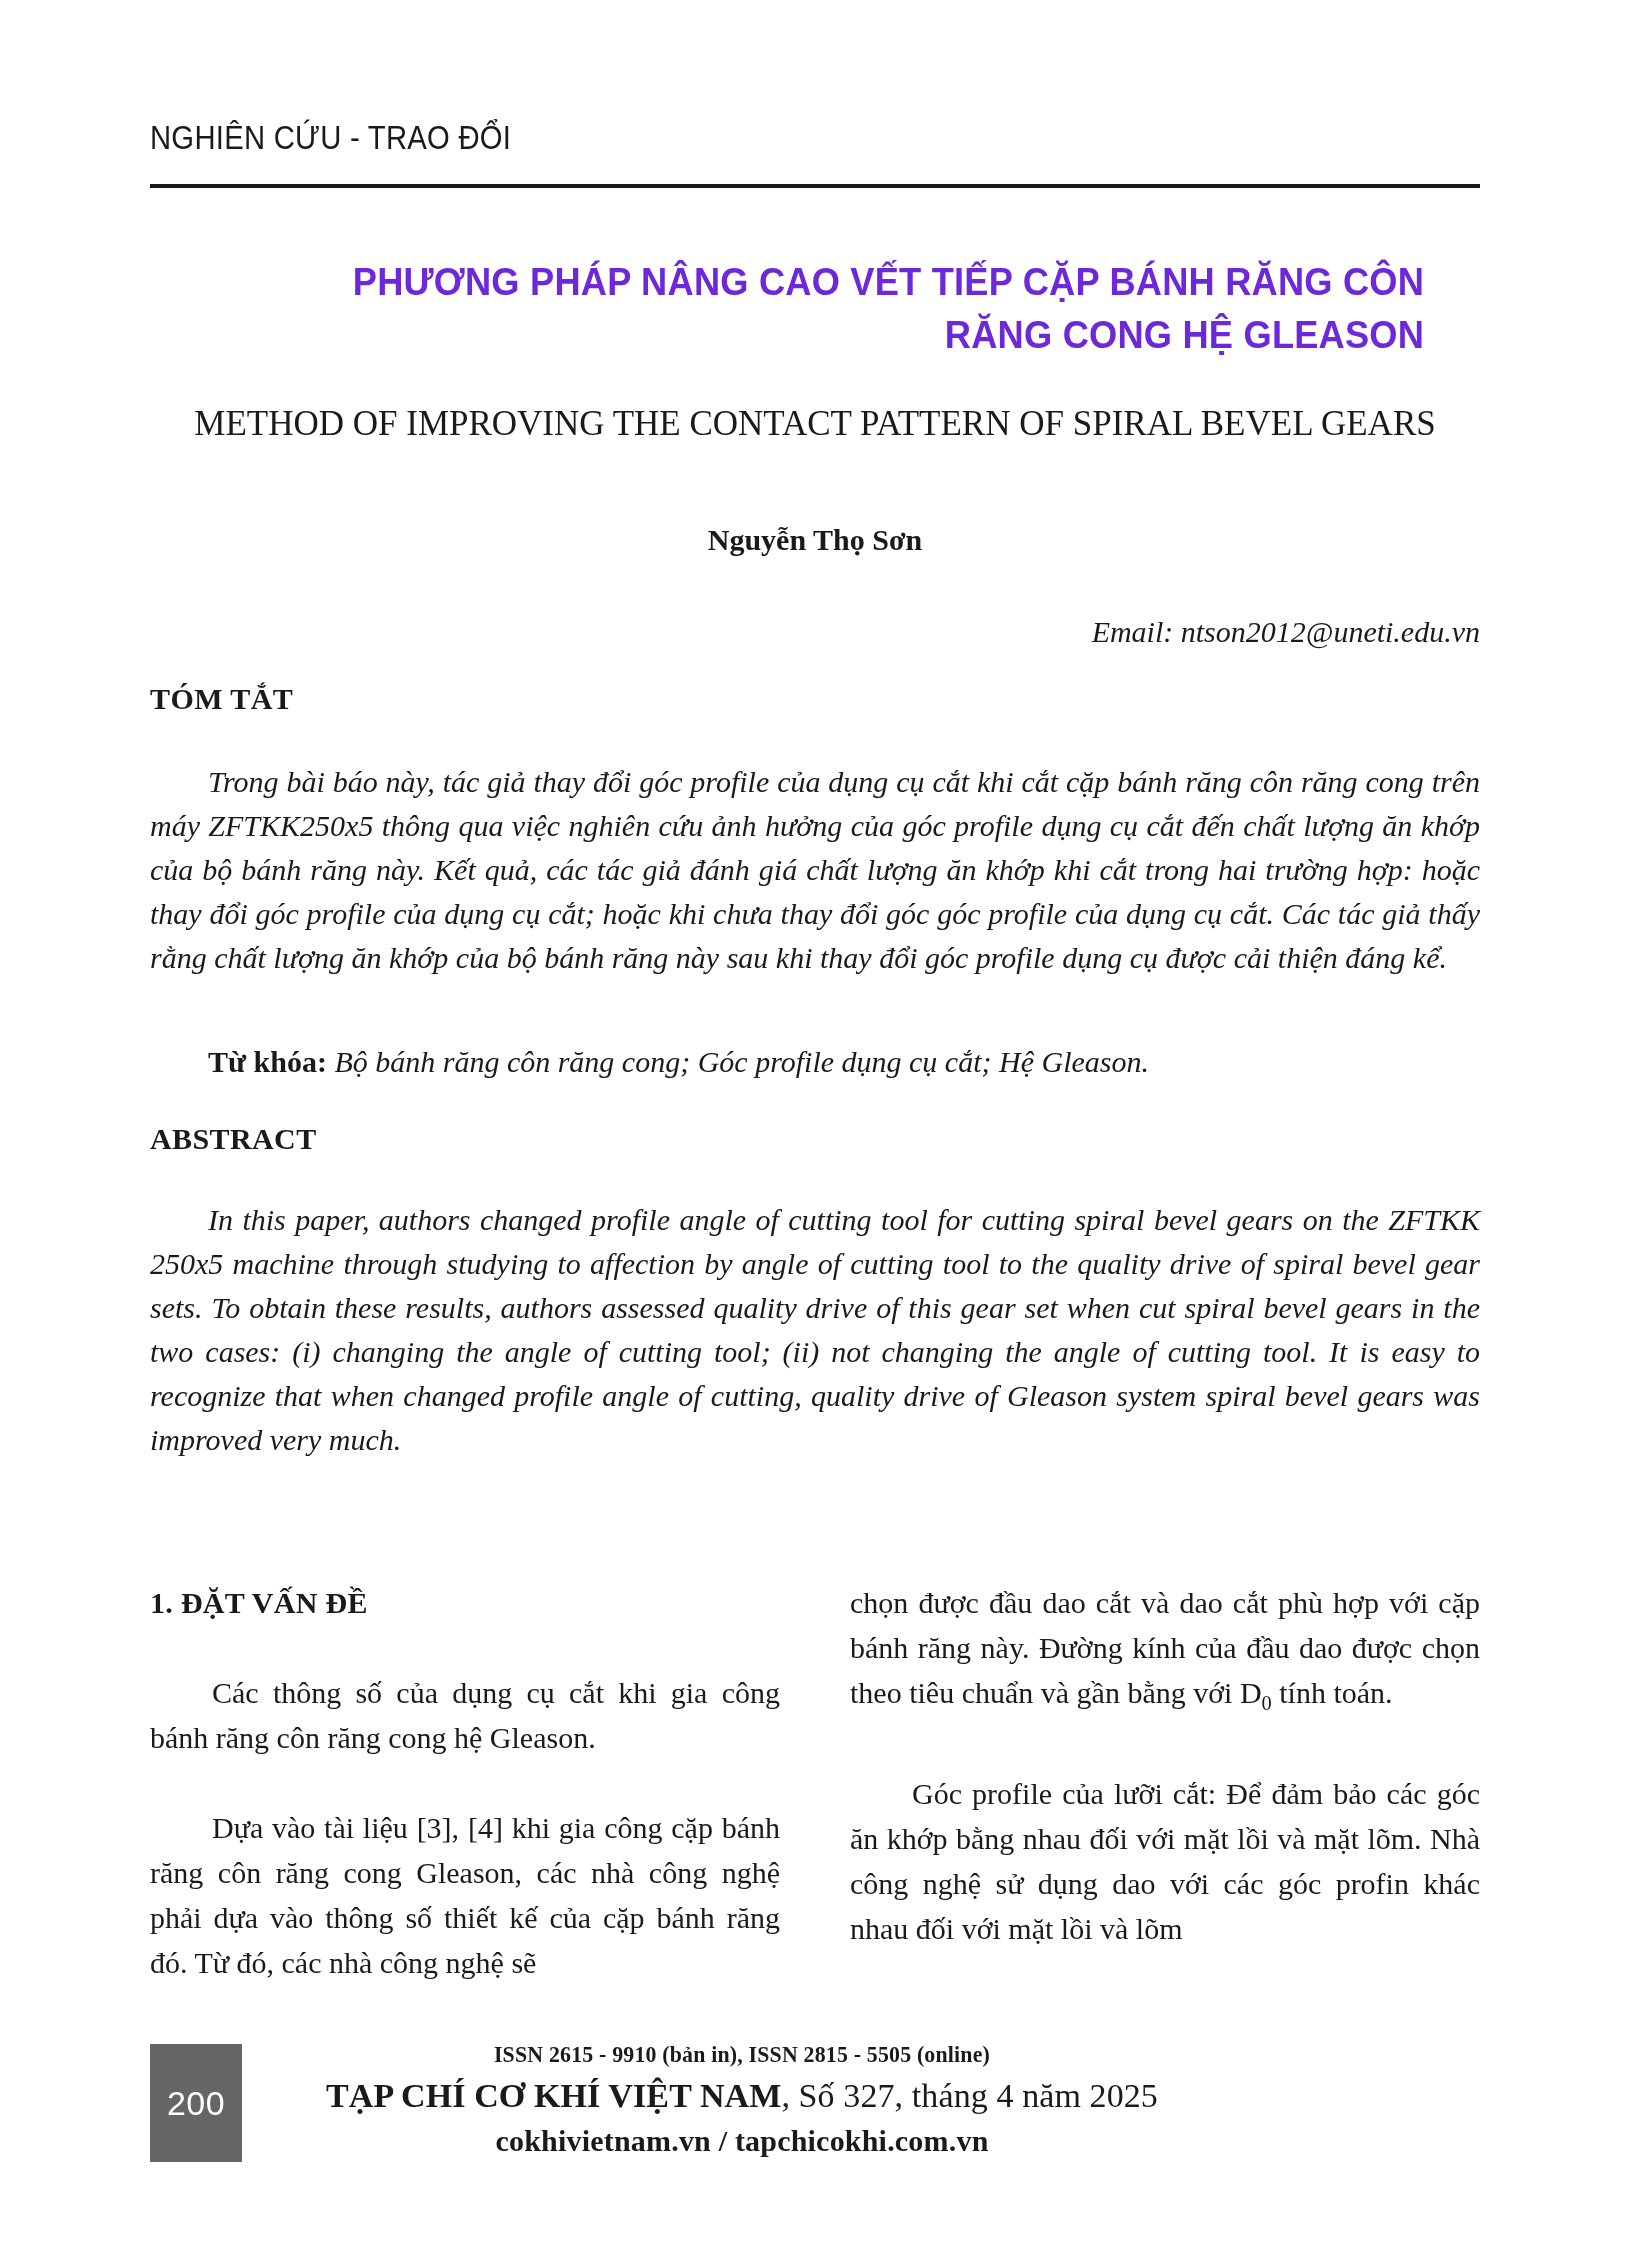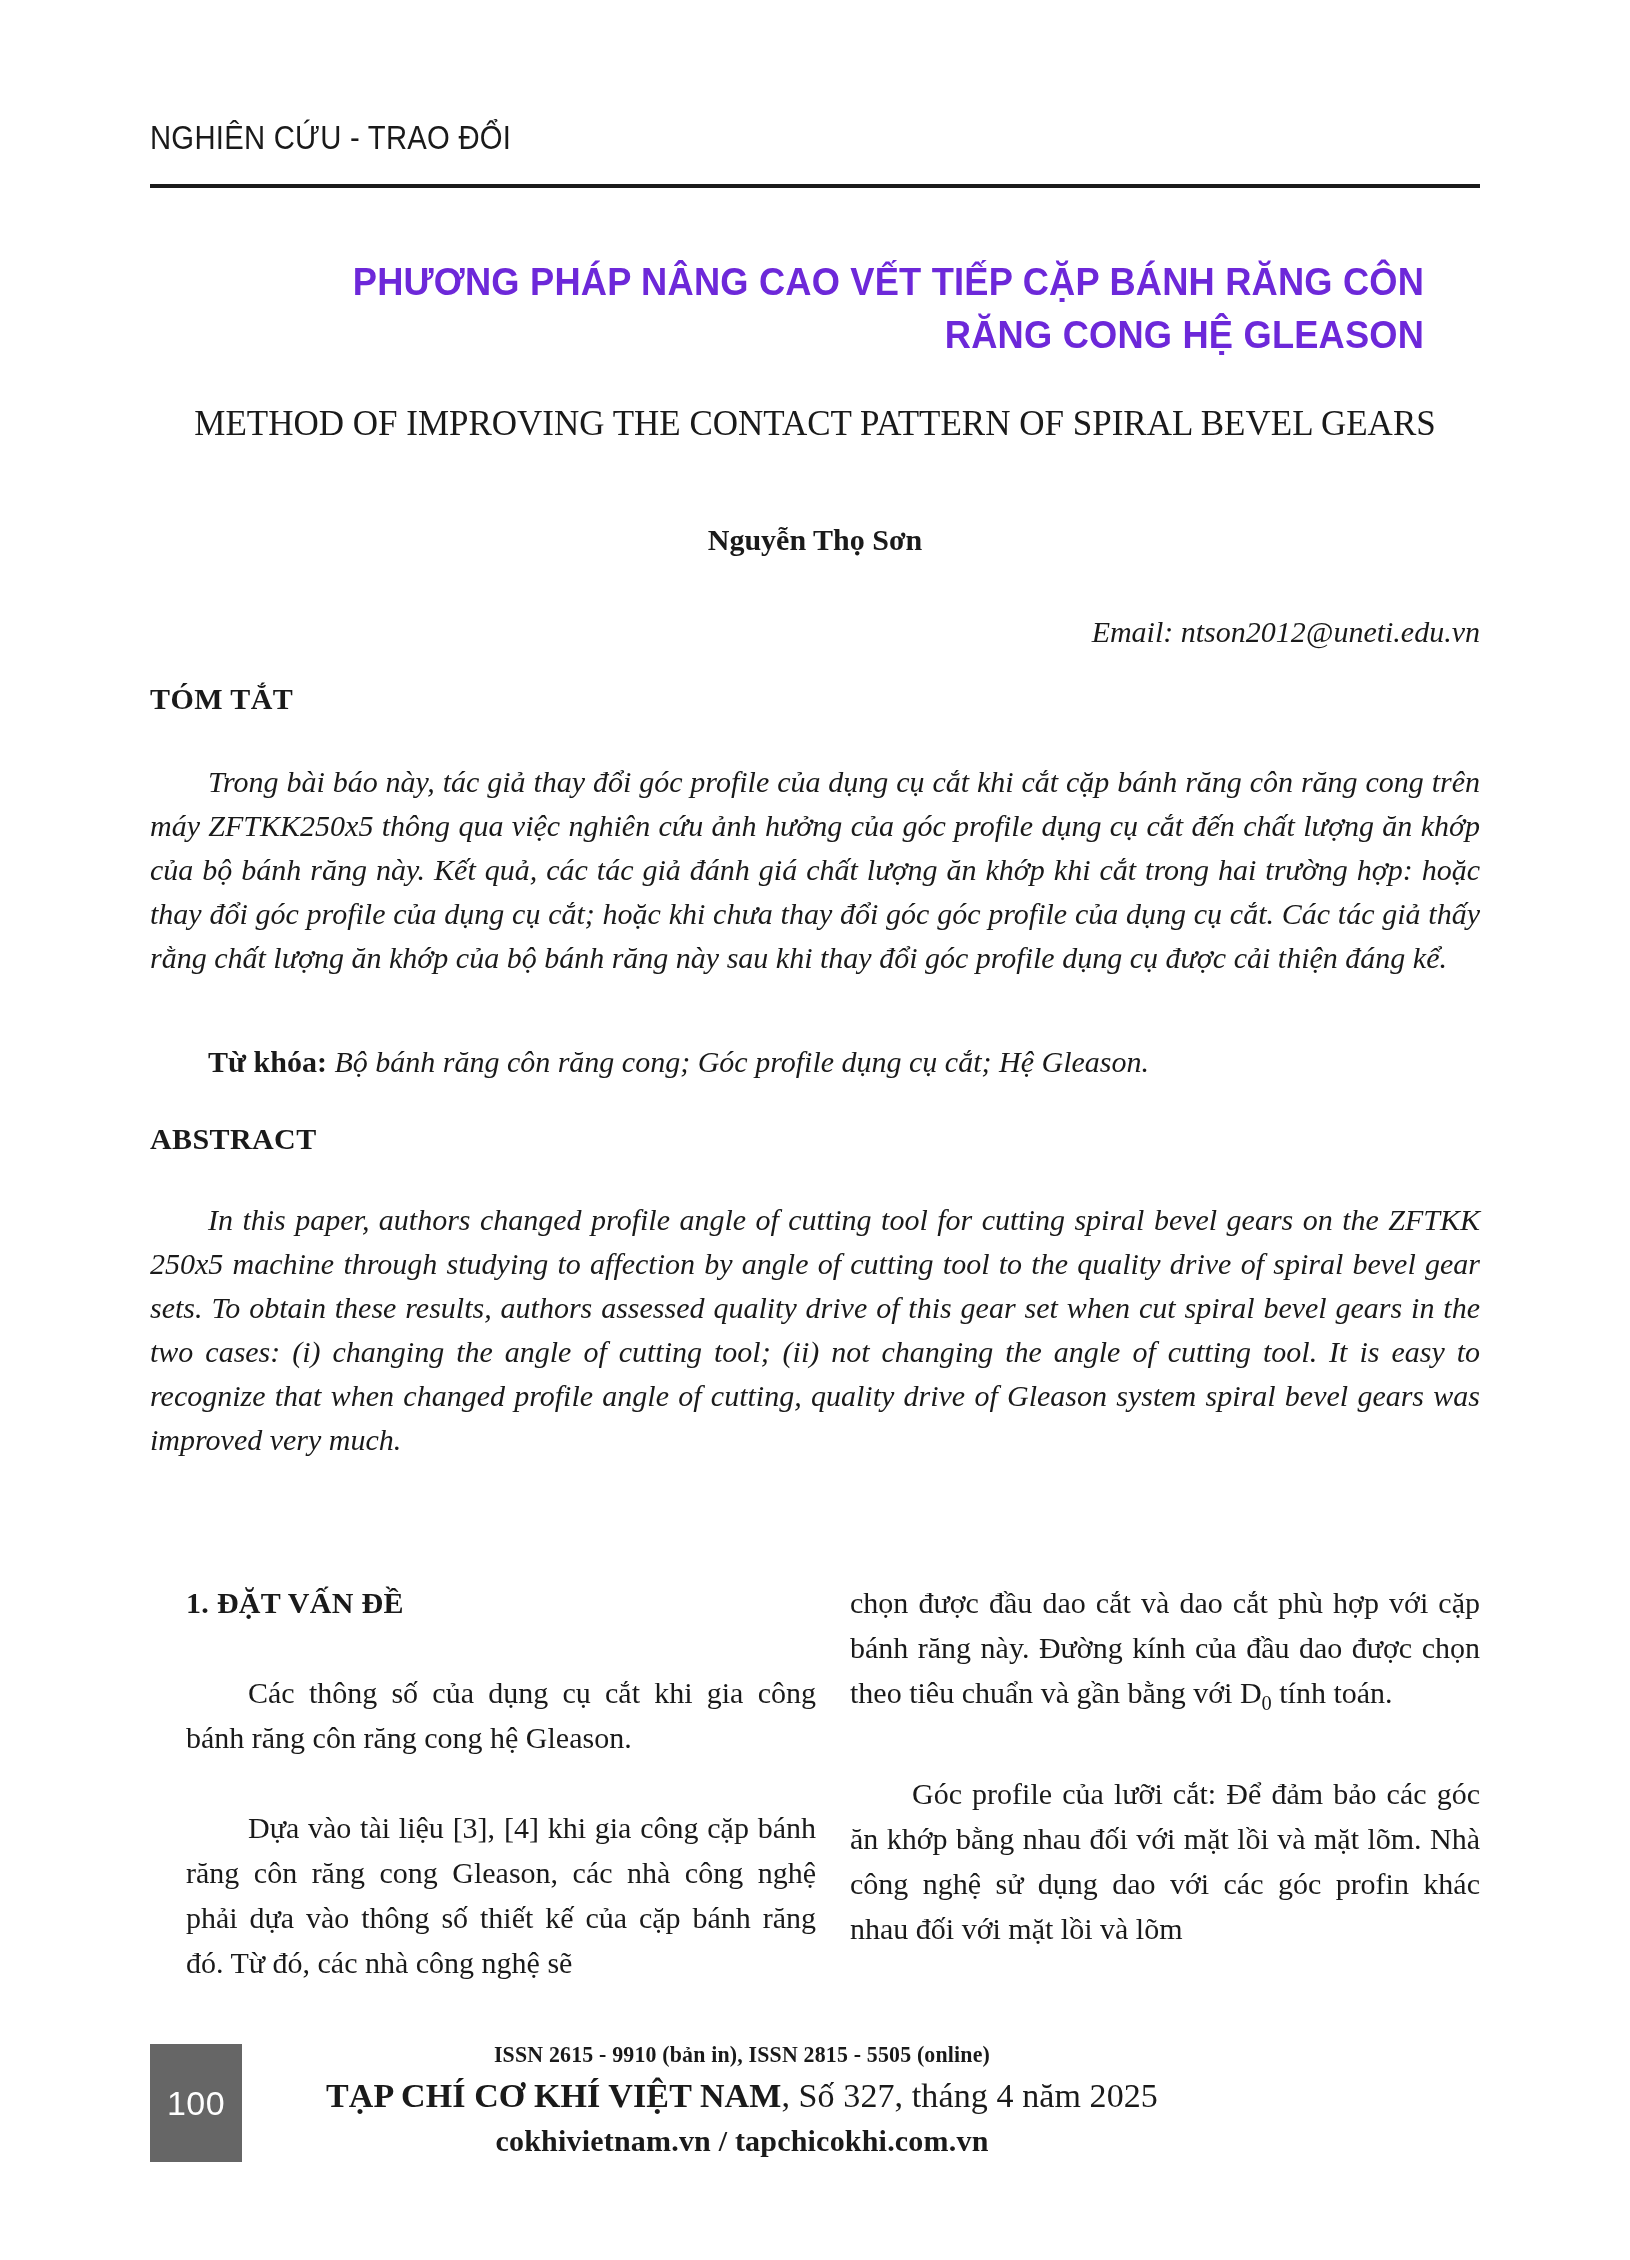--- a/index.html
+++ b/index.html
@@ -156,21 +156,21 @@
   
   .col {
     position: absolute;
     top: 1580px;
     width: 630px;
     font-size: 30px;
     line-height: 45px;
     text-align: justify;
     text-justify: inter-word;
   }
-  #col-left  { left: 150px; margin-left: 36px; }
+  #col-left  { left: 150px; }
   #col-right { left: 850px; }
 
   .col h2 {
     margin: 0 0 0 0;
     font-size: 30px;
     font-weight: bold;
     line-height: 45px;
     letter-spacing: 0.3px;
   }
   .col p {
@@ -273,21 +273,21 @@
     <p>Dựa vào tài liệu [3], [4] khi gia công cặp bánh răng côn răng cong Gleason, các nhà công nghệ phải dựa vào thông số thiết kế của cặp bánh răng đó. Từ đó, các nhà công nghệ sẽ</p>
   </div>
 
   <div class="col" id="col-right">
     <p style="text-indent:0"><span>chọn được đầu dao cắt và dao cắt phù hợp với cặp bánh răng này. Đường kính của đầu dao được chọn theo tiêu chuẩn và gần bằng với D</span><sub>0</sub><span> tính toán.</span></p>
     <div class="gap"></div>
     <p>Góc profile của lưỡi cắt: Để đảm bảo các góc ăn khớp bằng nhau đối với mặt lồi và mặt lõm. Nhà công nghệ sử dụng dao với các góc profin khác nhau đối với mặt lồi và lõm</p>
   </div>
 
   <div class="footer">
-    <div class="pagebox">100</div>
+    <div class="pagebox">200</div>
     <div class="footer-lines">
       <div class="f-issn">ISSN 2615 - 9910 (bản in), ISSN 2815 - 5505 (online)</div>
       <div class="f-journal"><b>TẠP CHÍ CƠ KHÍ VIỆT NAM</b><span>, Số 327, tháng 4 năm 2025</span></div>
       <div class="f-web">cokhivietnam.vn / tapchicokhi.com.vn</div>
     </div>
   </div>
 
 </div>
 
 </body></html>

